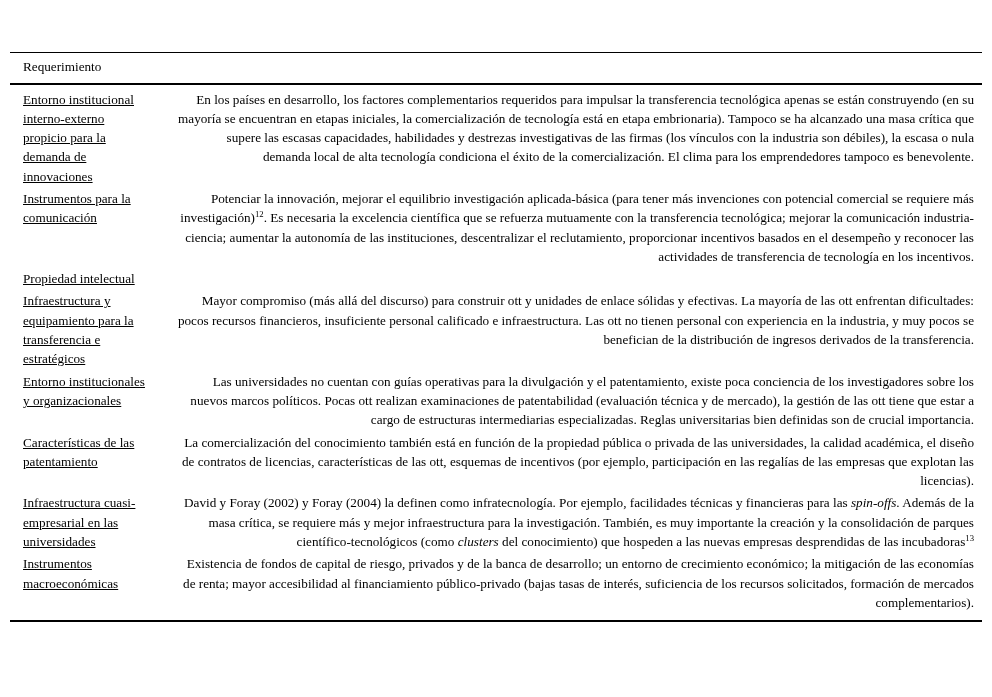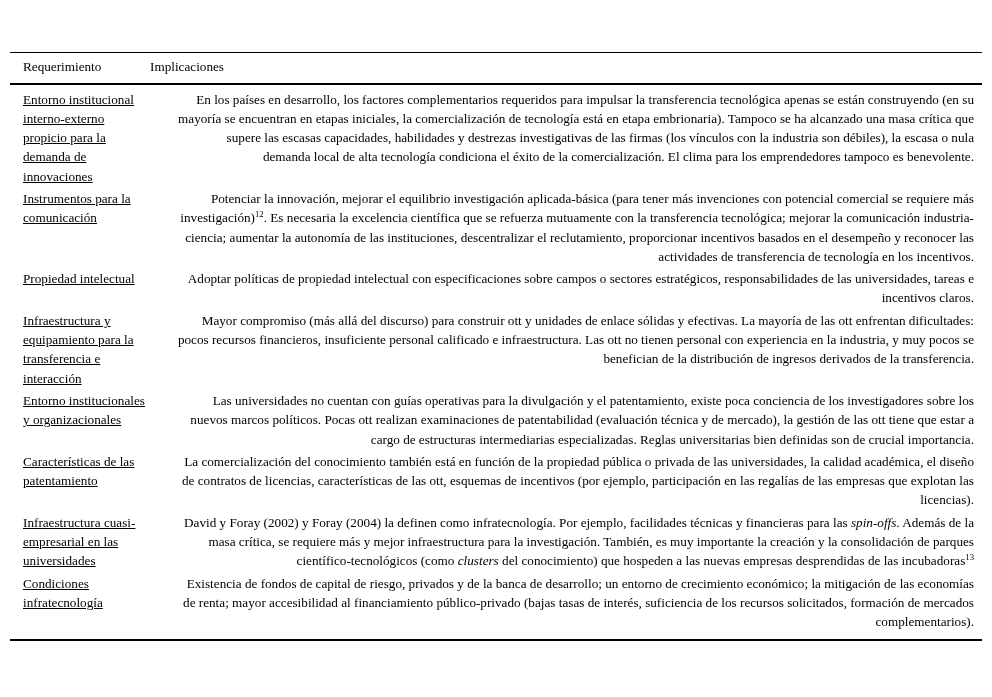--- a/index.html
+++ b/index.html
@@ -51,60 +51,58 @@
   i { font-style: italic; }
 </style>
 </head>
 <body>
 
 <div class="page">
   <div class="table">
 
     <div class="thead">
       <div class="th-req">Requerimiento</div>
-      <div class="th-imp">Implicaciones</div>
     </div>
 
     <div class="tbody">
 
       <div class="trow">
         <div class="cell-req">Entorno institucional interno-externo propicio para la demanda de innovaciones</div>
         <div class="cell-imp"><span>En los países en desarrollo, los factores complementarios requeridos para impulsar la transferencia tecnológica apenas se están construyendo (en su mayoría se encuentran en etapas iniciales, la comercialización de tecnología está en etapa embrionaria). Tampoco se ha alcanzado una masa crítica que supere las escasas capacidades, habilidades y destrezas investigativas de las firmas (los vínculos con la industria son débiles), la escasa o nula demanda local de alta tecnología condiciona el éxito de la comercialización. El clima para los emprendedores tampoco es benevolente.</span></div>
       </div>
 
       <div class="trow">
         <div class="cell-req">Instrumentos para la comunicación</div>
         <div class="cell-imp"><span>Potenciar la innovación, mejorar el equilibrio investigación aplicada-básica (para tener más invenciones con potencial comercial se requiere más investigación)</span><sup>12</sup><span>. Es necesaria la excelencia científica que se refuerza mutuamente con la transferencia tecnológica; mejorar la comunicación industria-ciencia; aumentar la autonomía de las instituciones, descentralizar el reclutamiento, proporcionar incentivos basados en el desempeño y reconocer las actividades de transferencia de tecnología en los incentivos.</span></div>
       </div>
 
       <div class="trow">
         <div class="cell-req">Propiedad intelectual</div>
-        <div class="cell-imp"><span>Adoptar políticas de propiedad intelectual con especificaciones sobre campos o sectores estratégicos, responsabilidades de las universidades, tareas e incentivos claros.</span></div>
       </div>
 
       <div class="trow">
-        <div class="cell-req">Infraestructura y equipamiento para la transferencia e interacción</div>
+        <div class="cell-req">Infraestructura y equipamiento para la transferencia e estratégicos</div>
         <div class="cell-imp"><span>Mayor compromiso (más allá del discurso) para construir ott y unidades de enlace sólidas y efectivas. La mayoría de las ott enfrentan dificultades: pocos recursos financieros, insuficiente personal calificado e infraestructura. Las ott no tienen personal con experiencia en la industria, y muy pocos se benefician de la distribución de ingresos derivados de la transferencia.</span></div>
       </div>
 
       <div class="trow">
         <div class="cell-req">Entorno institucionales y organizacionales</div>
         <div class="cell-imp"><span>Las universidades no cuentan con guías operativas para la divulgación y el patentamiento, existe poca conciencia de los investigadores sobre los nuevos marcos políticos. Pocas ott realizan examinaciones de patentabilidad (evaluación técnica y de mercado), la gestión de las ott tiene que estar a cargo de estructuras intermediarias especializadas. Reglas universitarias bien definidas son de crucial importancia.</span></div>
       </div>
 
       <div class="trow">
         <div class="cell-req">Características de las patentamiento</div>
         <div class="cell-imp"><span>La comercialización del conocimiento también está en función de la propiedad pública o privada de las universidades, la calidad académica, el diseño de contratos de licencias, características de las ott, esquemas de incentivos (por ejemplo, participación en las regalías de las empresas que explotan las licencias).</span></div>
       </div>
 
       <div class="trow">
         <div class="cell-req">Infraestructura cuasi-empresarial en las universidades</div>
         <div class="cell-imp"><span>David y Foray (2002) y Foray (2004) la definen como infratecnología. Por ejemplo, facilidades técnicas y financieras para las </span><i>spin-offs</i><span>. Además de la masa crítica, se requiere más y mejor infraestructura para la investigación. También, es muy importante la creación y la consolidación de parques científico-tecnológicos (como </span><i>clusters</i><span> del conocimiento) que hospeden a las nuevas empresas desprendidas de las incubadoras</span><sup>13</sup></div>
       </div>
 
       <div class="trow">
-        <div class="cell-req">Condiciones infratecnología</div>
+        <div class="cell-req">Instrumentos macroeconómicas</div>
         <div class="cell-imp"><span>Existencia de fondos de capital de riesgo, privados y de la banca de desarrollo; un entorno de crecimiento económico; la mitigación de las economías de renta; mayor accesibilidad al financiamiento público-privado (bajas tasas de interés, suficiencia de los recursos solicitados, formación de mercados complementarios).</span></div>
       </div>
 
     </div>
   </div>
 </div>
 
 </body></html>

